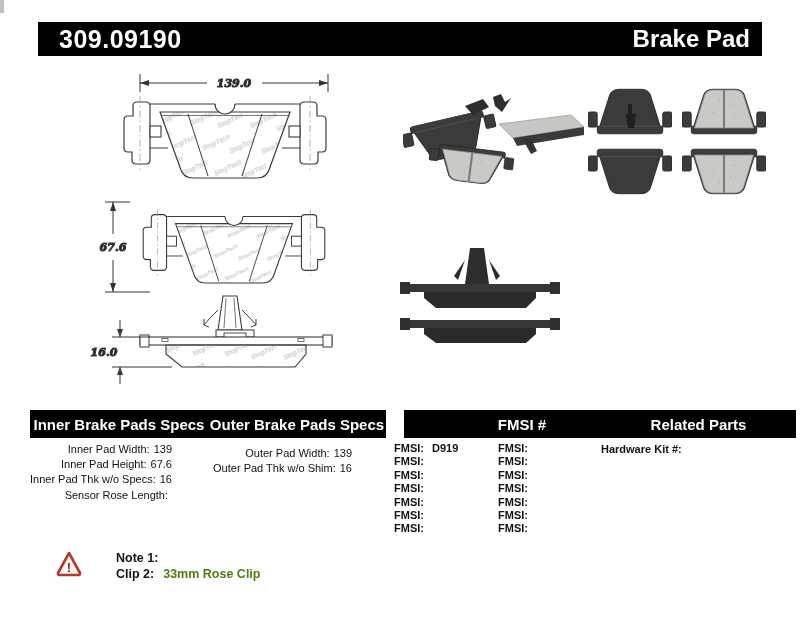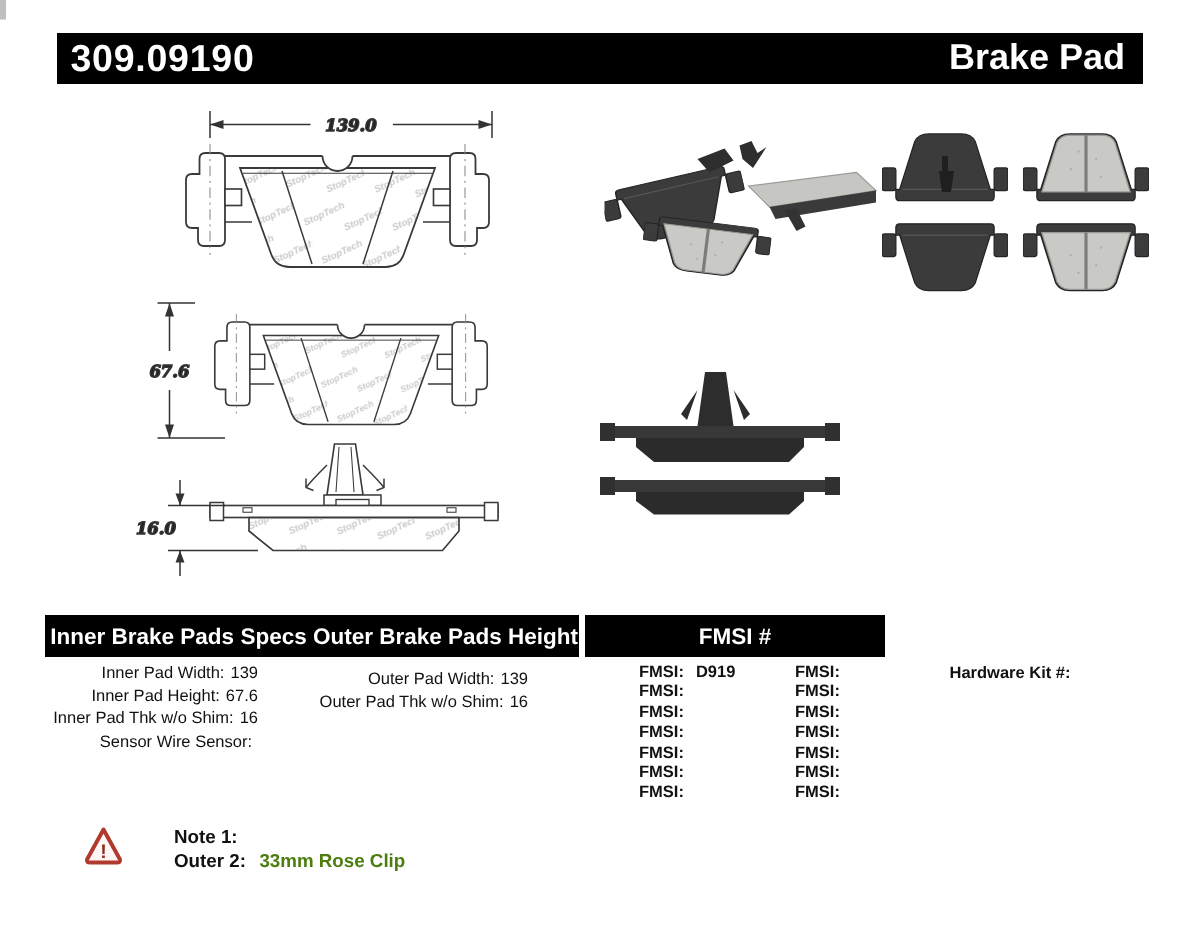--- a/index.html
+++ b/index.html
@@ -5,46 +5,46 @@
   html,body{margin:0;padding:0;background:#fff;}
   #page{
     position:relative;width:800px;height:619px;background:#fff;overflow:hidden;
     font-family:"Liberation Sans",sans-serif;color:#111;
   }
   .abs{position:absolute;}
   
   #header-bar{
     left:38px;top:22px;width:724px;height:34px;background:#000;color:#fff;
     display:flex;align-items:center;justify-content:space-between;
-    padding:0 12px 0 9px;box-sizing:border-box;
+    padding:0 12px 0 21px;box-sizing:border-box;
   }
   #header-bar .pn{font-size:25px;font-weight:bold;letter-spacing:.5px;}
   #header-bar .pt{font-size:24px;font-weight:bold;margin-left:12px;}
   
   #corner-mark{left:0;top:0;width:4px;height:13px;background:#8a8a8a;opacity:.55;}
   
   .bar{
     position:absolute;height:28px;background:#000;color:#fff;display:flex;
     align-items:center;justify-content:center;font-weight:bold;font-size:15px;
   }
   #bar-pads{left:30px;top:410px;width:356px;}
   #bar-pads span{flex:1;text-align:center;white-space:nowrap;}
-  #bar-fmsi{left:390px;top:410px;width:200px;}
+  #bar-fmsi{left:404px;top:410px;width:236px;}
   #bar-related{left:601px;top:410px;width:195px;}
   
   .spec-col{position:absolute;font-size:11px;font-weight:normal;line-height:15.2px;}
   .spec-col.right{text-align:right;}
   .spec-row{white-space:nowrap;}
   .spec-row .v{margin-left:4px;}
   #inner-col{left:14px;top:442px;width:158px;}
   #outer-col{left:194px;top:436px;width:158px;margin-top:10px;}
   .fmsi-col{position:absolute;font-size:11px;font-weight:bold;line-height:13.4px;}
   #fmsi-col1{left:394px;top:442px;}
   #fmsi-col2{left:498px;top:442px;}
-  .fmsi-row{display:flex;gap:8px;white-space:nowrap;margin-left:32px;}
+  .fmsi-row{display:flex;gap:8px;white-space:nowrap;}
   #related-col{left:601px;top:442px;font-size:11px;font-weight:bold;line-height:15px;}
   
   .note-line{position:absolute;display:flex;gap:9px;font-size:12.5px;font-weight:bold;padding-left:20px;}
   #note1{left:96px;top:551px;}
   #note2{left:96px;top:567px;}
   .note-red{color:#4d7c0f;}
   svg text{font-family:"Liberation Sans",sans-serif;}
   .dimtxt{font-family:"DejaVu Serif",serif;font-style:italic;font-weight:bold;font-size:11px;fill:#222;}
   .wmtxt{font-family:"Liberation Sans",sans-serif;font-style:italic;font-weight:bold;font-size:6.5px;fill:#c9c9c9;}
 </style>
@@ -199,31 +199,34 @@
     <path d="M28,52 L140,52 L140,58 L130,68 L40,68 L28,58 Z" fill="#2b2b2b"></path>
 
     <rect x="8" y="80" width="152" height="8" fill="#383838"></rect>
     <rect x="4" y="78" width="10" height="12" fill="#303030"></rect>
     <rect x="154" y="78" width="10" height="12" fill="#303030"></rect>
     <path d="M28,88 L140,88 L140,94 L130,103 L40,103 L28,94 Z" fill="#2b2b2b"></path>
   </svg>
 
   <div class="bar" id="bar-pads">
     <span>Inner Brake Pads Specs</span>
-    <span>Outer Brake Pads Height</span>
+    <span>Outer Brake Pads Specs</span>
   </div>
   <div class="bar" id="bar-fmsi">
     <span>FMSI #</span>
+  </div>
+  <div class="bar" id="bar-related">
+    <span>Related Parts</span>
   </div>
 
   <div class="spec-col right" id="inner-col">
     <div class="spec-row"><span>Inner Pad Width:</span><span class="v">139</span></div>
     <div class="spec-row"><span>Inner Pad Height:</span><span class="v">67.6</span></div>
-    <div class="spec-row"><span>Inner Pad Thk w/o Shim:</span><span class="v">16</span></div>
-    <div class="spec-row"><span>Sensor Wire Sensor:</span><span class="v"></span></div>
+    <div class="spec-row"><span>Inner Pad Thk w/o Specs:</span><span class="v">16</span></div>
+    <div class="spec-row"><span>Sensor Rose Length:</span><span class="v"></span></div>
   </div>
 
   <div class="spec-col right" id="outer-col">
     <div class="spec-row"><span>Outer Pad Width:</span><span class="v">139</span></div>
     <div class="spec-row"><span>Outer Pad Thk w/o Shim:</span><span class="v">16</span></div>
   </div>
 
   <div class="fmsi-col" id="fmsi-col1">
     <div class="fmsi-row">
         <span>FMSI:</span>
@@ -294,17 +297,17 @@
 
   <svg class="abs" style="left:55px;top:550px" width="28" height="27" viewBox="0 0 28 27">
     <path d="M14,3 L25,23 Q25.5,25 23,25 L5,25 Q2.5,25 3,23 Z" fill="#fdf6f5" stroke="#b03a2e" stroke-width="2.6" stroke-linejoin="round"></path>
     <text x="14" y="22" text-anchor="middle" font-size="13" font-weight="bold" fill="#8e2b22">!</text>
   </svg>
   <div class="note-line" id="note1">
     <span>Note 1:</span>
     <span></span>
   </div>
   <div class="note-line" id="note2">
-    <span>Outer 2:</span>
+    <span>Clip 2:</span>
     <span class="note-red">33mm Rose Clip</span>
   </div>
 
 </div>
 
 </body></html>

